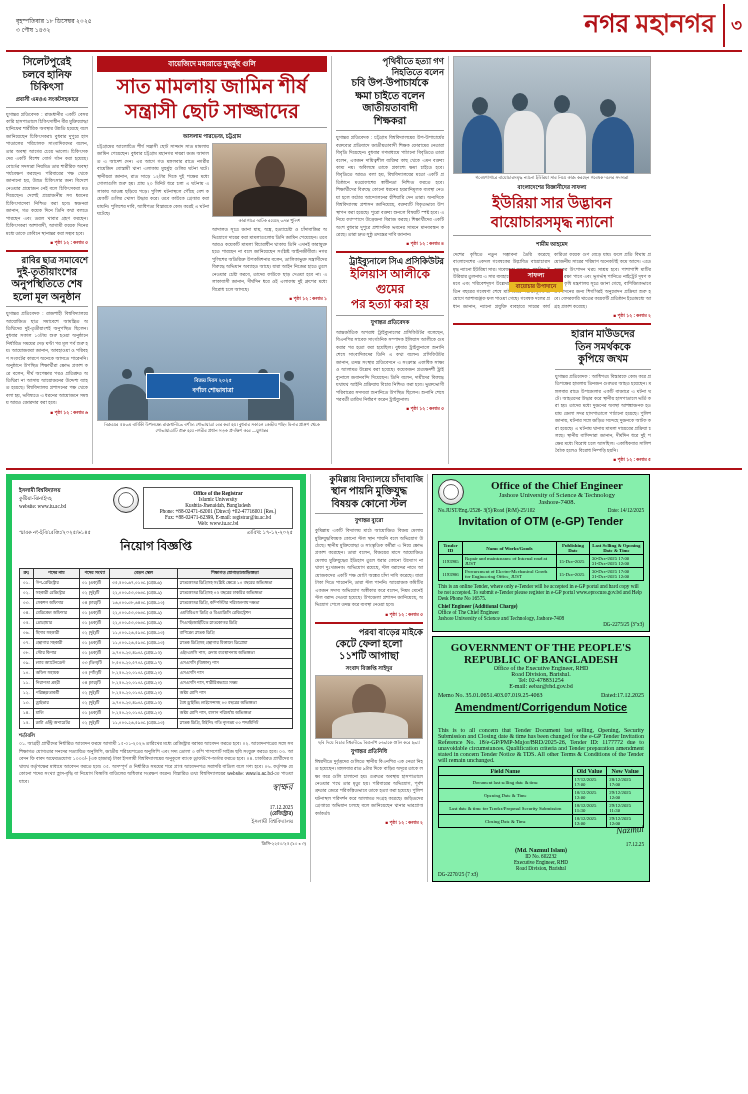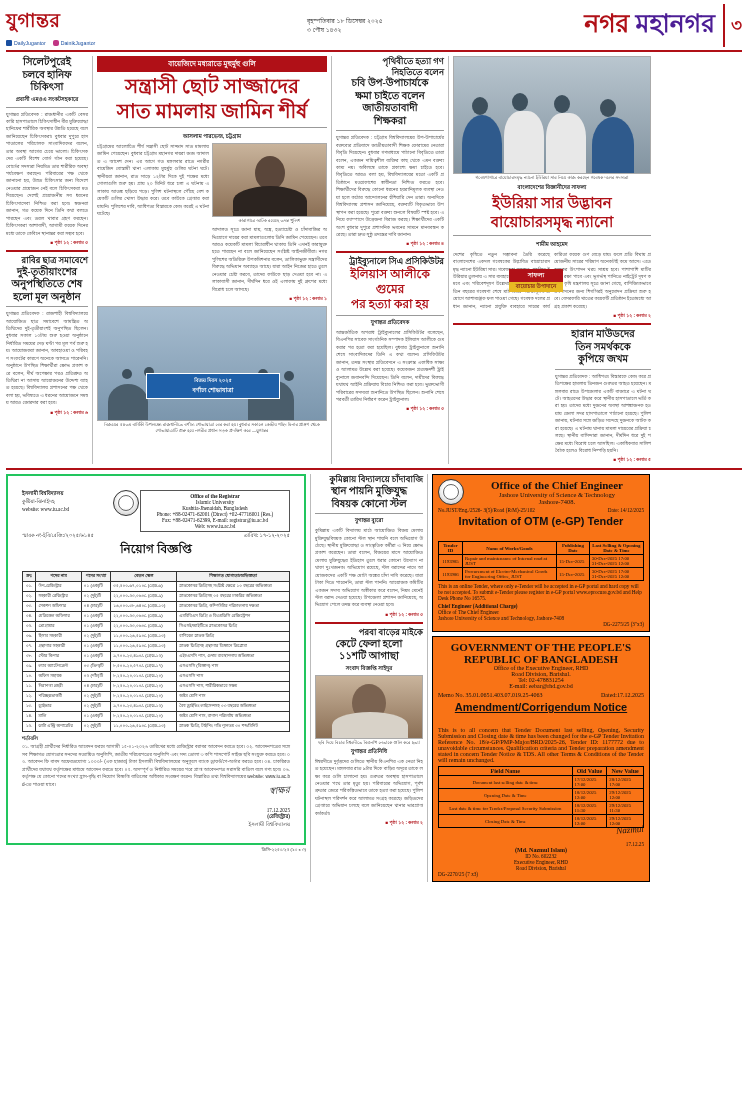--- a/index.html
+++ b/index.html
@@ -28,21 +28,21 @@
   .social span { display:flex; align-items:center; gap:2px; }
   .fb-dot { width:6px; height:6px; border-radius:1px; background:#1a4fa0; display:inline-block; }
   .ig-dot { width:6px; height:6px; border-radius:2px; background:#c13584; display:inline-block; }
   .mh-date { font-size:6px; color:#222; line-height:1.5; text-align:left; padding-left:10px;}
   .mh-right { display:flex; align-items:center; gap:6px; }
   .section-title {
     font-size:25px; font-weight:bold; color:#b01017;
     font-family:"Liberation Serif", serif;
     border-right:2px solid #b01017; padding-right:8px;
   }
-  .section-title .alt { color:#4c1d95; }
+  .section-title .alt { color:#b91c1c; }
   .page-no { font-size:17px; color:#b01017; font-weight:bold; font-family:"Liberation Serif", serif;}
 
   
   .cols { display:flex; gap:4px; margin-top:4px; }
   .col { display:flex; flex-direction:column; }
   .c1 { width:82px; }
   .c4 { width:108px; }
 
   .vrule { width:1px; background:#bbb; }
 
@@ -76,21 +76,21 @@
   .cap { font-size:4.4px; text-align:center; color:#222; margin-top:1px; line-height:1.4;}
   .photo.portrait { background:linear-gradient(#c9b49c,#8b6f55); }
   .photo.rally { background:linear-gradient(#a7bdd0,#7b96ad); }
   .photo.lab { background:linear-gradient(#b9c6cf,#8293a0); }
 
   
   .sil { position:absolute; bottom:0; background:#4a5d6b; border-radius:50% 50% 0 0; }
   .head { position:absolute; background:#3d4f5c; border-radius:50%; }
 
   
-  .enbox { border:1px solid #000; padding:4px 5px; background:#f97316; }
+  .enbox { border:1px solid #000; padding:4px 5px; background:#86efac; }
   .enbox h3 { margin:0; text-align:center; font-family:"Liberation Serif", serif; }
   .en-title { font-size:11px; font-weight:bold; }
   .en-sub { font-size:6.5px; text-align:center; font-family:"Liberation Serif", serif;}
   .en-line { font-size:6px; font-family:"Liberation Serif", serif;}
   .en-small { font-size:5.2px; font-family:"Liberation Serif", serif;}
   table.en { width:100%; border-collapse:collapse; font-family:"Liberation Serif", serif; }
   table.en th, table.en td { border:1px solid #000; font-size:4.8px; padding:1px 2px; vertical-align:middle; }
   table.en th { font-weight:bold; text-align:center; }
   .center { text-align:center; }
   .right { text-align:right; }
@@ -99,47 +99,34 @@
   
   table.bn { width:100%; border-collapse:collapse; }
   table.bn th, table.bn td { border:1px solid #333; font-size:4.2px; padding:1px 2px; vertical-align:top; }
   table.bn th { background:#f1f1f1; font-weight:bold; text-align:center; font-size:4.3px;}
   .sigscript { font-family:"Liberation Serif", serif; font-style:italic; font-size:9px; transform:rotate(-4deg); }
 
   .emblem { width:26px; height:26px; border-radius:50%; border:1px solid #333; margin:0 auto;
             background:radial-gradient(circle at 50% 40%, #fff 40%, #ddd 70%, #bbb 100%); position:relative;}
   .emblem:after{ content:""; position:absolute; inset:4px; border:1px solid #666; border-radius:50%;}
 
-  .boxed { border:2px solid #22c55e; padding:14px; }
+  .boxed { border:6px solid #22c55e; padding:7px; }
   .ad-note { font-size:4.3px; text-align:right; font-family:"Liberation Serif", serif; margin-top:2px;}
   .goldband { background:#e8b923; color:#7a1a1a; font-size:5.5px; font-weight:bold; text-align:center; padding:1px 2px;}
   .flex { display:flex; }
   .gap3 { gap:3px; }
   .mt2 { margin-top:2px; } .mt3{margin-top:3px;} .mt4{margin-top:4px;}
   .mb2 { margin-bottom:14px; }
 </style>
 </head>
 <body>
 
 <div class="page">
 
   <div class="masthead">
-    <div class="mh-left">
-      <div class="logo">যুগান্তর</div>
-      <div class="social">
-        <span>
-            <i class="fb-dot"></i>
-            <em style="font-style:normal">DailyJugantor</em>
-          </span>
-        <span>
-            <i class="ig-dot"></i>
-            <em style="font-style:normal">DainikJugantor</em>
-          </span>
-      </div>
-    </div>
     <div class="mh-date">
       <div>বৃহস্পতিবার ১৮ ডিসেম্বর ২০২৫</div>
       <div>৩ পৌষ ১৪৩২</div>
     </div>
     <div class="mh-right">
       <div class="section-title">
         <span>নগর</span>
         <span class="alt">মহানগর</span>
       </div>
       <div class="page-no">৩</div>
@@ -169,22 +156,22 @@
         <div class="hr"></div>
         <div class="body-text">যুগান্তর প্রতিবেদক : রাজশাহী বিশ্ববিদ্যালয়ে আয়োজিত ছাত্র সমাবেশে আমন্ত্রিত অতিথিদের দুই-তৃতীয়াংশই অনুপস্থিত ছিলেন। বুধবার সকাল ১০টায় শুরু হওয়া অনুষ্ঠানে নির্ধারিত সময়ের দেড় ঘণ্টা পর মূল পর্ব শুরু হয়। আয়োজকরা জানান, আবহাওয়া ও পরিবহণ সংকটের কারণে অনেকে আসতে পারেননি। অনুষ্ঠানে উপস্থিত শিক্ষার্থীরা ক্ষোভ প্রকাশ করে বলেন, দীর্ঘ অপেক্ষার পরও প্রতিশ্রুত অতিথিরা না আসায় আয়োজনের উদ্দেশ্য ব্যাহত হয়েছে। বিশ্ববিদ্যালয় প্রশাসনের পক্ষ থেকে বলা হয়, ভবিষ্যতে এ ধরনের আয়োজনে সমন্বয় আরও জোরদার করা হবে।</div>
         <div class="jump">■ পৃষ্ঠা ১২ : কলাম ৬</div>
       </div>
     </div>
 
     <div class="vrule"></div>
 
     <div class="col" style="width:230px">
       <div class="kicker">বায়েজিদে মধ্যরাতে মুহুর্মুহু গুলি</div>
+      <div class="headline h-xl red">সাত মামলায় জামিন শীর্ষ</div>
       <div class="headline h-xl red">সন্ত্রাসী ছোট সাজ্জাদের</div>
-      <div class="headline h-xl red">সাত মামলায় জামিন শীর্ষ</div>
       <div class="hr"></div>
       <div class="byline">আসলাম পারভেজ, চট্টগ্রাম</div>
       <div class="flex gap3">
         <div style="width:112px">
           <div class="body-text">চট্টগ্রামের আলোচিত শীর্ষ সন্ত্রাসী ছোট সাজ্জাদ সাত মামলায় জামিন পেয়েছেন। বুধবার চট্টগ্রাম মহানগর দায়রা জজ আদালত এ আদেশ দেন। এর আগে গত মঙ্গলবার রাতে নগরীর বায়েজিদ বোস্তামী থানা এলাকায় মুহুর্মুহু গুলির ঘটনা ঘটে। স্থানীয়রা জানান, রাত সাড়ে ১২টার দিকে দুই পক্ষের মধ্যে গোলাগুলি শুরু হয়। প্রায় ২০ মিনিট ধরে চলা এ ঘটনায় এলাকায় আতঙ্ক ছড়িয়ে পড়ে। পুলিশ ঘটনাস্থলে পৌঁছে বেশ কয়েকটি গুলির খোসা উদ্ধার করে। তবে কাউকে গ্রেপ্তার করা যায়নি। পুলিশের দাবি, আধিপত্য বিস্তারকে কেন্দ্র করেই এ ঘটনা ঘটেছে।</div>
         </div>
         <div style="width:115px">
           <div class="photo portrait" style="height:74px">
             <div class="head" style="width:30px;height:34px;left:42px;top:12px;background:#5a463a"></div>
             <div class="sil" style="width:74px;height:30px;left:20px;background:#2c2420"></div>

